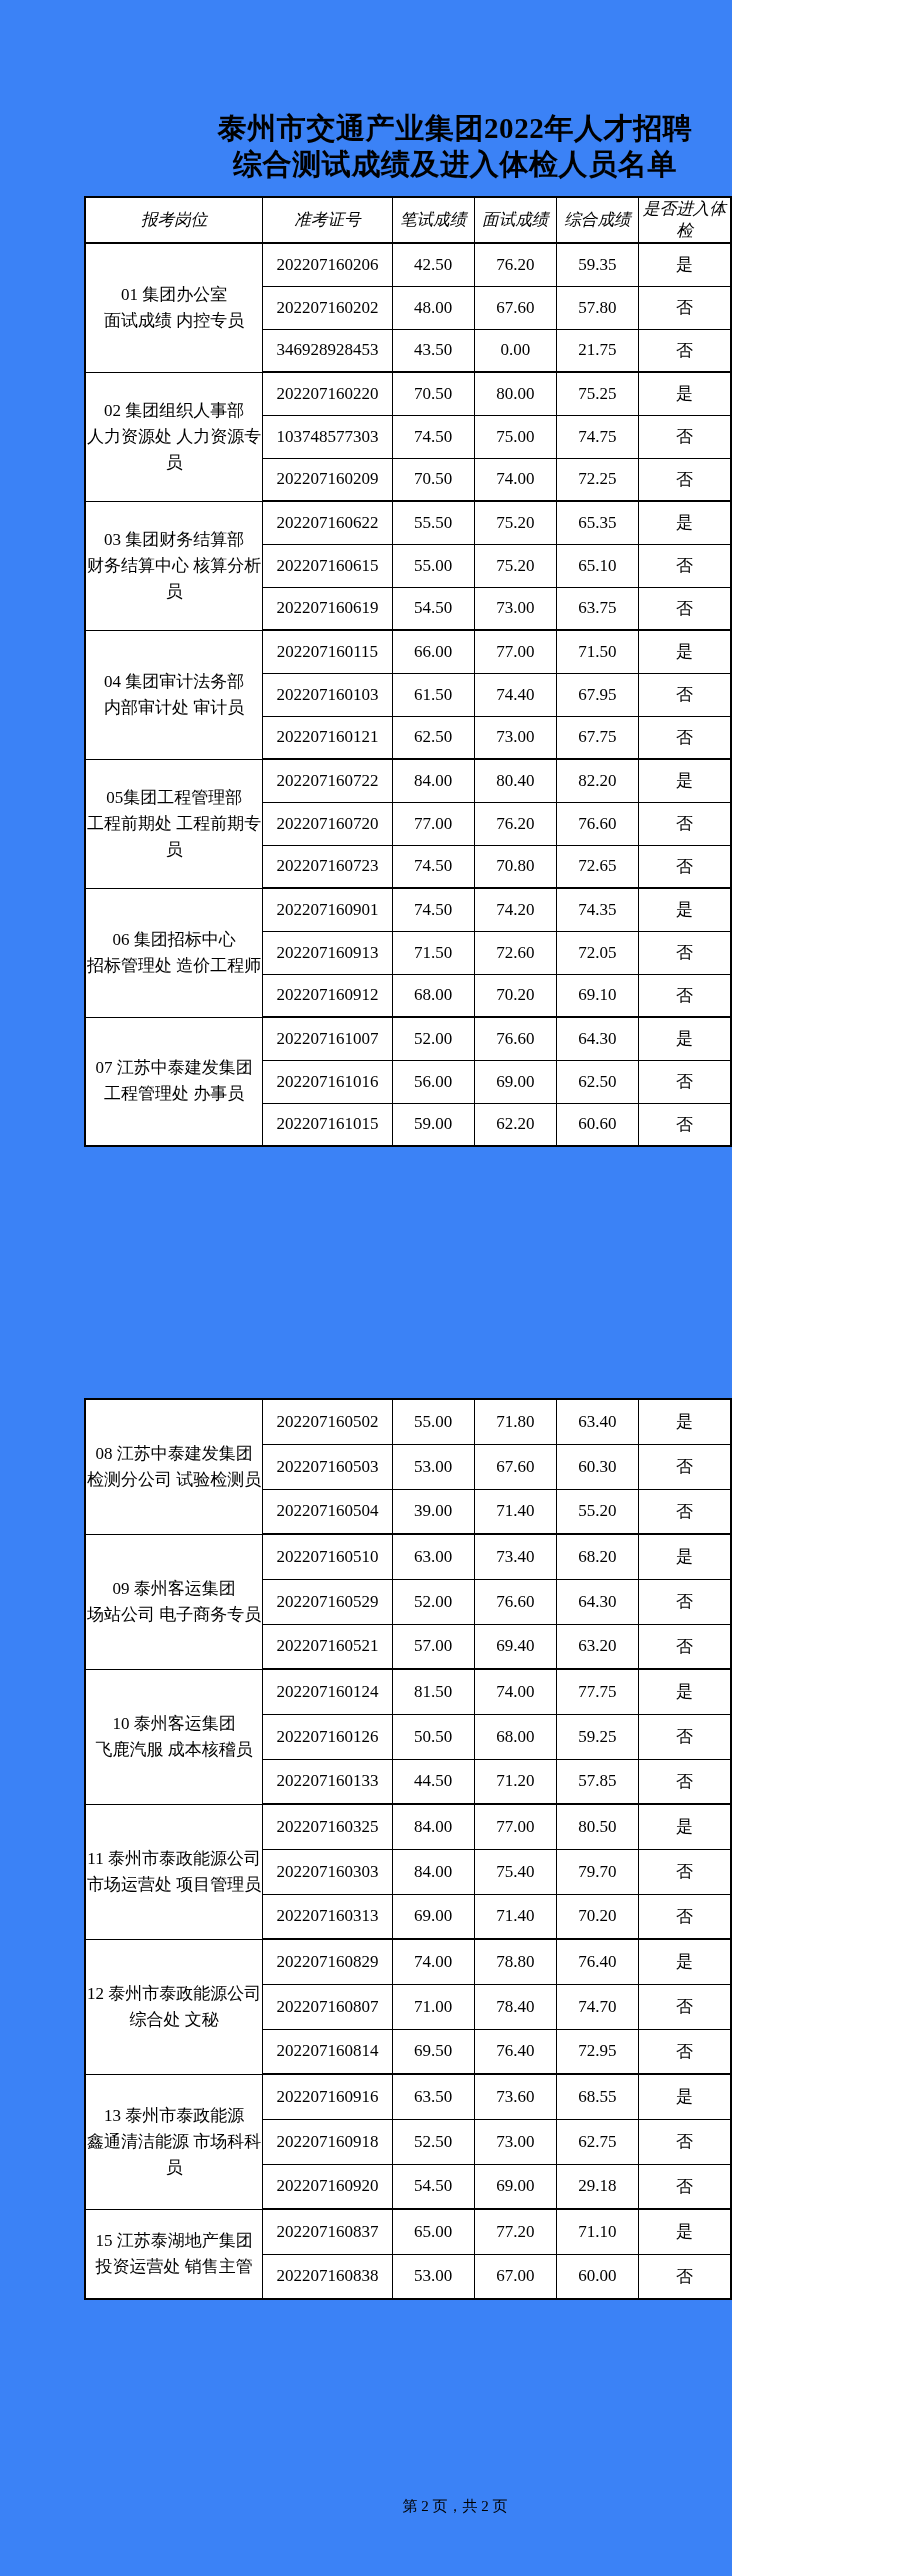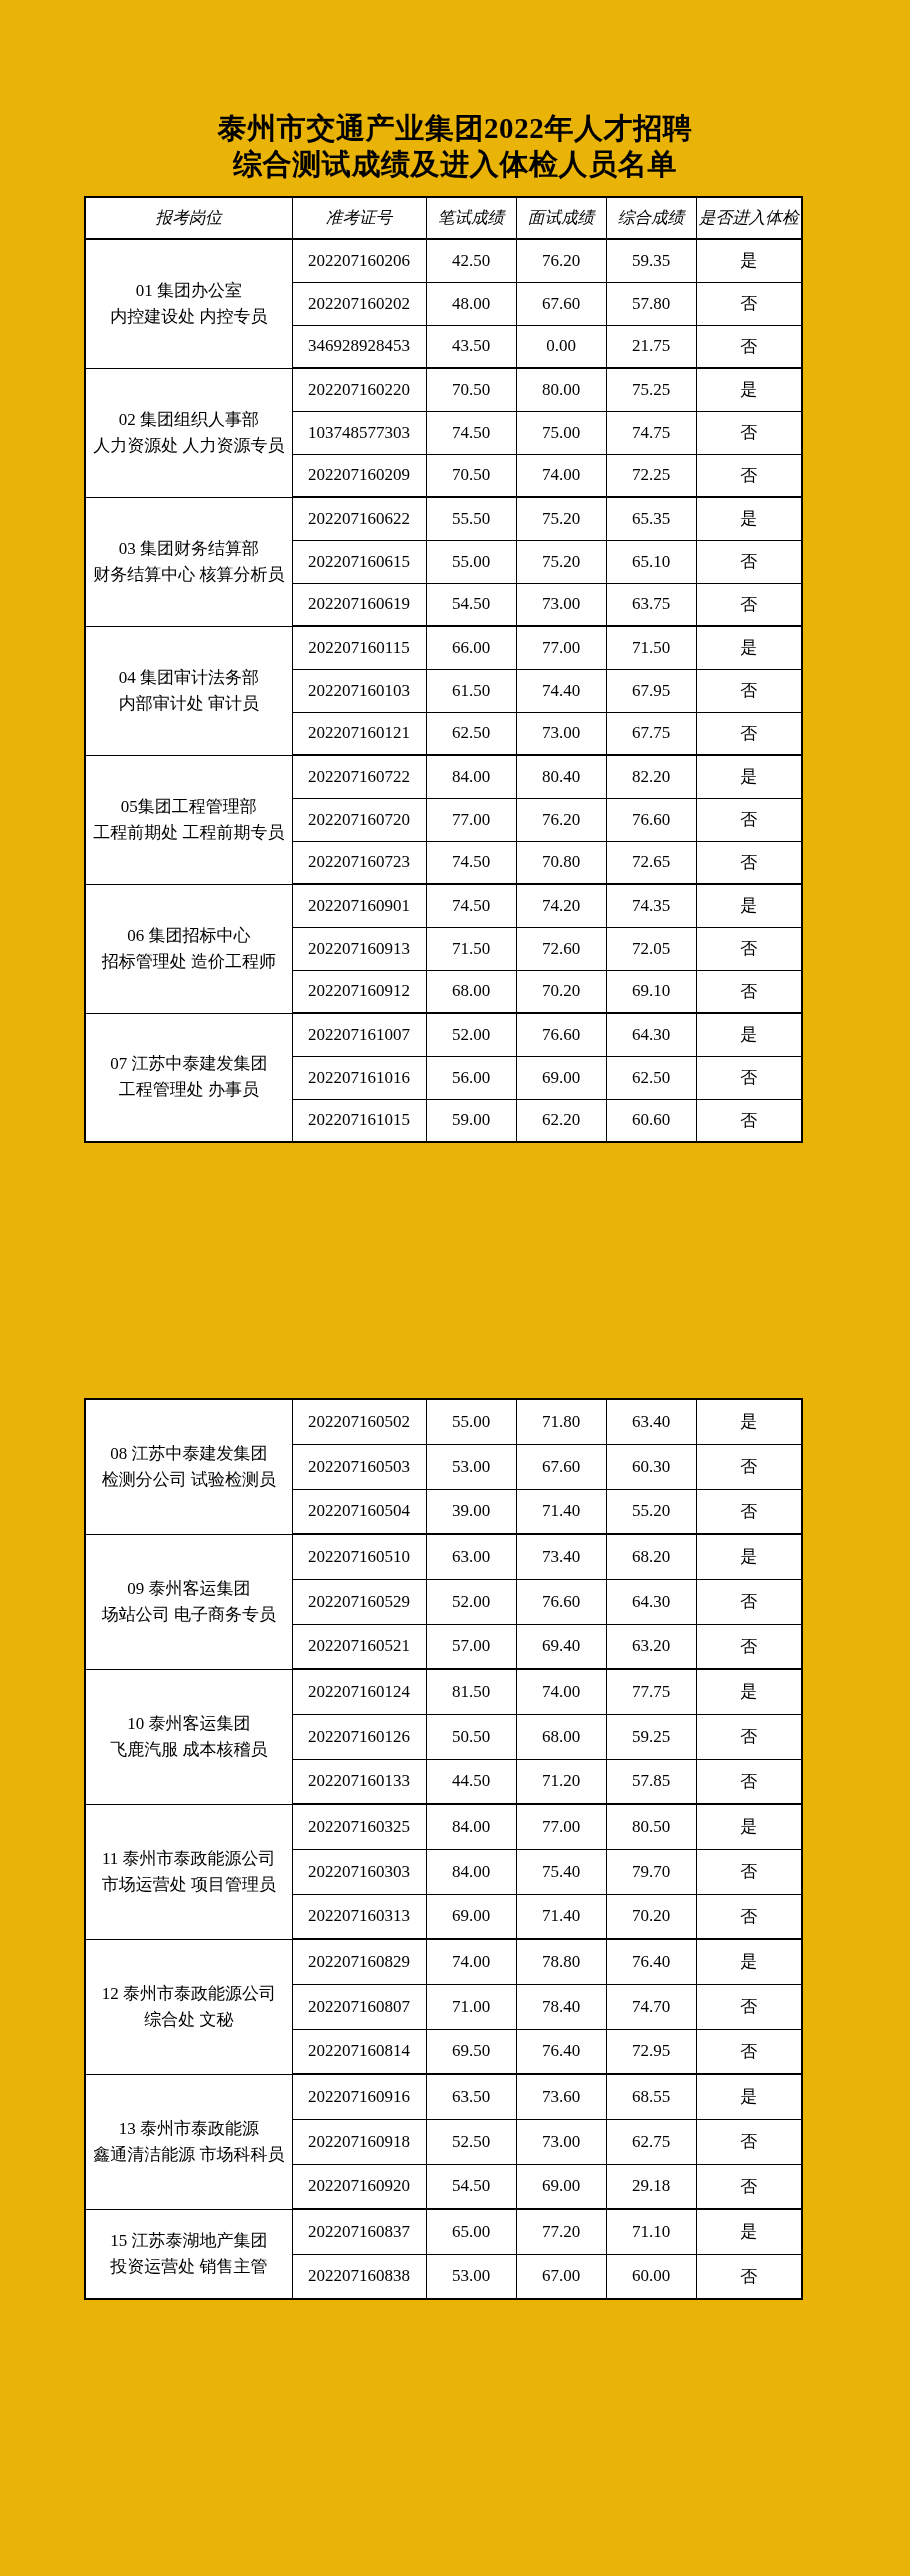--- a/index.html
+++ b/index.html
@@ -1,19 +1,19 @@
 <!DOCTYPE html>
 <html style="font-size:9.2px"><head>
 <meta charset="utf-8">
 <style>
   html,body { margin:0; padding:0; background:#ffffff; }
   #page {
     position:relative;
-    width:910px; height:2576px;
-    background:#eab308;
+    width:732px; height:2576px;
+    background:#3b82f6;
     color:#000000;
     font-family:"Liberation Serif","DejaVu Serif",serif;
     overflow:hidden;
   }
   .doc-title {
     position:absolute; top:110px; left:0; width:910px;
     text-align:center; font-weight:bold;
     font-size:29px; line-height:36px;
     letter-spacing:0.6px;
   }
@@ -77,21 +77,21 @@
         <th>笔试成绩</th>
         <th>面试成绩</th>
         <th>综合成绩</th>
         <th>是否进入体检</th>
       </tr>
     </thead>
     <tbody id="tbody1">
         <tr class="row-mid">
           <td class="post" rowspan="3">
             <div>01 集团办公室</div>
-            <div>内控建设处 内控专员</div>
+            <div>面试成绩 内控专员</div>
           </td>
           <td>202207160206</td>
           <td>42.50</td>
           <td>76.20</td>
           <td>59.35</td>
           <td>是</td>
         </tr>
         <tr class="row-mid">
           <td>202207160202</td>
           <td>48.00</td>
@@ -434,15 +434,16 @@
         <tr class="group-end">
           <td>202207160838</td>
           <td>53.00</td>
           <td>67.00</td>
           <td>60.00</td>
           <td>否</td>
         </tr>
       </tbody>
   </table>
 
+  <div class="page-footer" id="footer2">第 2 页，共 2 页</div>
 
 </div>
 
 
 </body></html>

